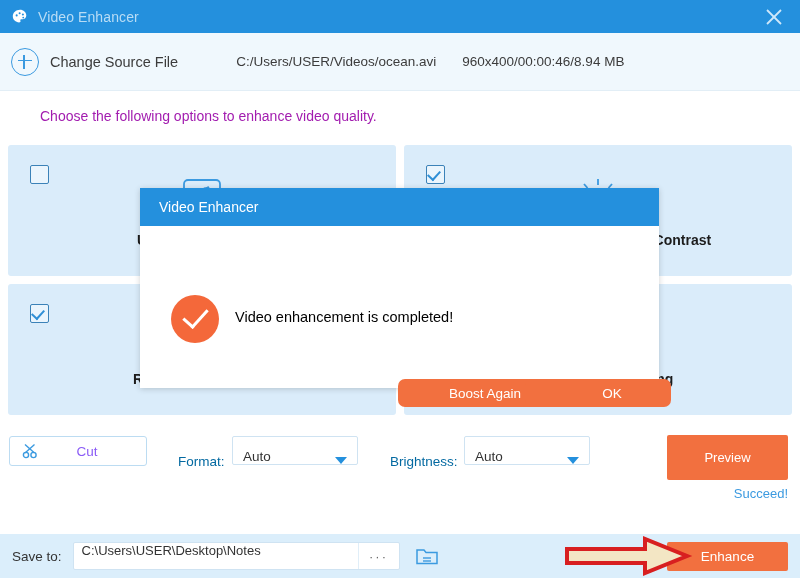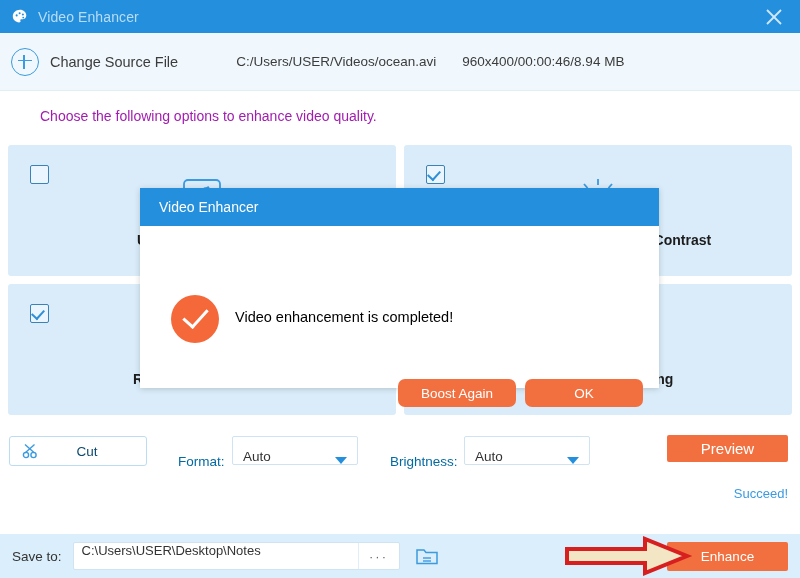--- a/index.html
+++ b/index.html
@@ -132,21 +132,21 @@
     width: 136px; height: 28px;
     border: 1px solid #bcdcf2;
     background: #ffffff;
     border-radius: 3px;
     display: flex; align-items: center;
     cursor: pointer;
   }
   .cut-btn .scissors { margin-left: 12px; display: flex; }
   .cut-btn .cut-label {
     flex: 1; text-align: center;
-    font-size: 13.5px; color: #0c4a6e;
+    font-size: 13.5px; color: #8b5cf6;
     margin-right: 14px;
   }
   .field-label {
     position: absolute; font-size: 13.5px; color: #0369a1;
     top: 24px;
   }
   .select-box {
     position: absolute; top: 6px;
     height: 27px;
     border: 1px solid #cfe3f2;
@@ -160,24 +160,24 @@
   }
   .select-box .caret {
     position: absolute; right: 10px;
     width: 0; height: 0;
     border-left: 6px solid transparent;
     border-right: 6px solid transparent;
     border-top: 7px solid #2490dd;
   }
   .preview-btn {
     position: absolute; left: 667px; top: 5px;
-    width: 121px; height: 27px;
+    width: 121px; height: 45px;
     background: #f2703f;
     border-radius: 2px;
-    color: #fff; font-size: 15px;
+    color: #fff; font-size: 13px;
     display: flex; align-items: center; justify-content: center;
     cursor: pointer;
   }
   .succeed-link {
     position: absolute; right: 12px; top: 486px;
     font-size: 13px; color: #3b9ae0;
     cursor: pointer;
   }
 
   
@@ -267,20 +267,21 @@
     font-size: 14.5px; color: #000000;
   }
   .modal-btn {
     position: absolute; top: 153px;
     height: 28px;
     background: #f2703f;
     border-radius: 7px;
     color: #fff; font-size: 13.5px;
     display: flex; align-items: center; justify-content: center;
     cursor: pointer;
+    padding-left: 28px;
   }
   .modal-btn.boost { left: 258px; width: 118px; }
   .modal-btn.ok    { left: 385px; width: 118px; }
 </style>
 </head>
 <body>
 
 <div class="titlebar">
   <span class="app-icon">
     <svg width="18" height="18" viewBox="0 0 20 20">

